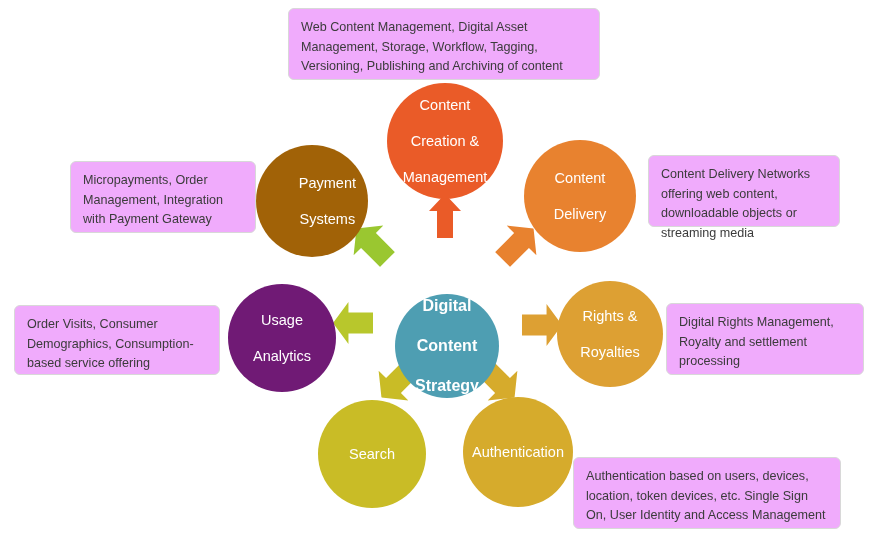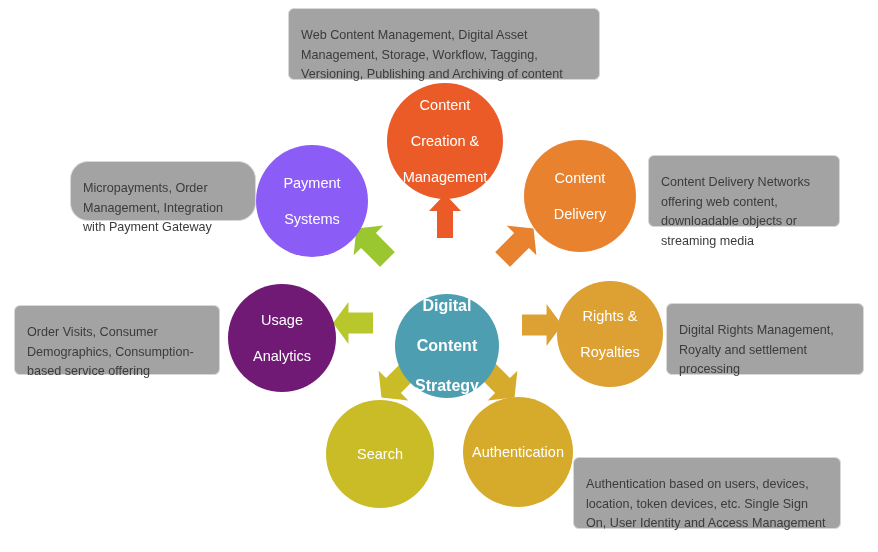--- a/index.html
+++ b/index.html
@@ -43,27 +43,27 @@
   }
   .node-spoke {
     font-size: 14.5px;
     font-weight: 400;
   }
 
   
   .callout {
     position: absolute;
     box-sizing: border-box;
-    background: #a3a3a3;
+    background: #f0abfc;
     border: 1px solid #d8d8d8;
     border-radius: 6px;
     color: #3b3b3b;
     font-size: 12.6px;
     line-height: 1.55;
-    padding: 17px 12px;
+    padding: 9px 12px;
     z-index: 3;
   }
 
   
   .arrow {
     position: absolute;
     width: 34px;
     height: 40px;
     z-index: 4;
   }
@@ -78,21 +78,21 @@
 
   <div class="callout" style="left:648px; top:155px; width:192px; height:72px;">Content Delivery Networks offering web content, downloadable objects or streaming media</div>
 
   <div class="callout" style="left:666px; top:303px; width:198px; height:72px;">Digital Rights Management, Royalty and settlement processing</div>
 
   <div class="callout" style="left:573px; top:457px; width:268px; height:72px;">Authentication based on users, devices, location, token devices, etc. Single Sign On, User Identity and Access Management</div>
 
 
   <div class="callout" style="left:14px; top:305px; width:206px; height:70px;">Order Visits, Consumer Demographics, Consumption-based service offering</div>
 
-  <div class="callout" style="left:70px; top:161px; width:186px; height:60px;border-radius:18px;">Micropayments, Order Management, Integration with Payment Gateway</div>
+  <div class="callout" style="left:70px; top:161px; width:186px; height:72px;">Micropayments, Order Management, Integration with Payment Gateway</div>
 
   <div class="arrow" style="left:429px; top:194px; width:32px; height:44px;">
     <svg viewBox="0 0 32 44" preserveAspectRatio="none">
       <polygon points="16,0 32,17 24,17 24,44 8,44 8,17 0,17" fill="#ea5b28"></polygon>
     </svg>
   </div>
 
   <div class="arrow" style="left:497px; top:222px; width:42px; height:44px; transform:rotate(45deg);">
     <svg viewBox="0 0 32 44" preserveAspectRatio="none">
       <polygon points="16,0 32,17 24,17 24,44 8,44 8,17 0,17" fill="#e8822f"></polygon>
@@ -140,31 +140,31 @@
   <div class="node node-spoke" style="left:557px; top:281px; width:106px; height:106px; background:#dda033;">
     <span><span>Rights &amp;</span><br><span>Royalties</span></span>
   </div>
 
   <div class="node node-spoke" style="left:463px; top:397px; width:110px; height:110px; background:#d6ab2c;">
     <span>
         <span>Authentication</span>
       </span>
   </div>
 
-  <div class="node node-spoke" style="left:326px; top:400px; width:108px; height:108px; background:#c9bc26;">
+  <div class="node node-spoke" style="left:318px; top:400px; width:108px; height:108px; background:#c9bc26;">
     <span>
         <span>Search</span>
       </span>
   </div>
 
   <div class="node node-spoke" style="left:228px; top:284px; width:108px; height:108px; background:#701a75;">
     <span><span>Usage</span><br><span>Analytics</span></span>
   </div>
 
-  <div class="node node-spoke" style="left:256px; top:145px; width:112px; height:112px; background:#8b5cf6;">
+  <div class="node node-spoke" style="left:256px; top:145px; width:112px; height:112px; background:#a16207;justify-content:flex-end;">
     <span><span>Payment</span><br><span>Systems</span></span>
   </div>
 
   <div class="node node-center" style="left:395px; top:246px; width:104px; height:104px; background:#4e9eb2;">
     <span><span>Digital</span><br><span>Content</span><br><span>Strategy</span></span>
   </div>
 
 </div>
 
 </body></html>

